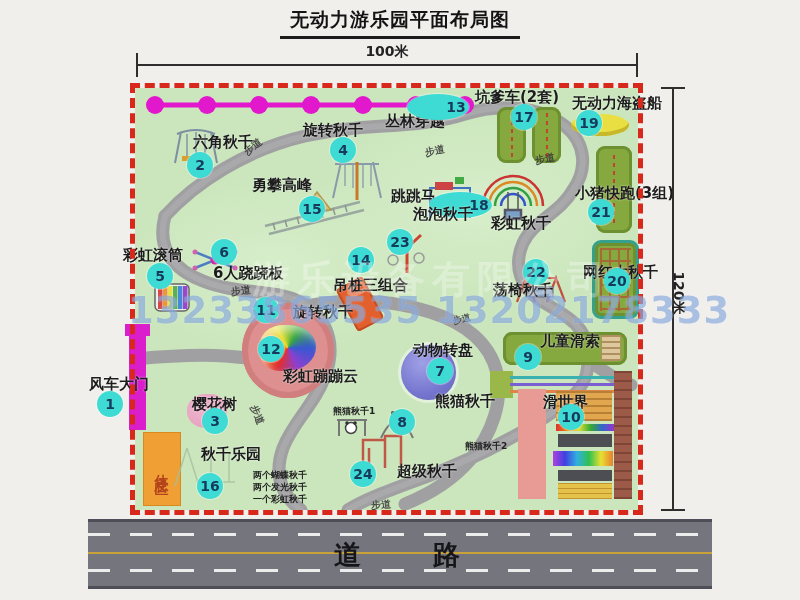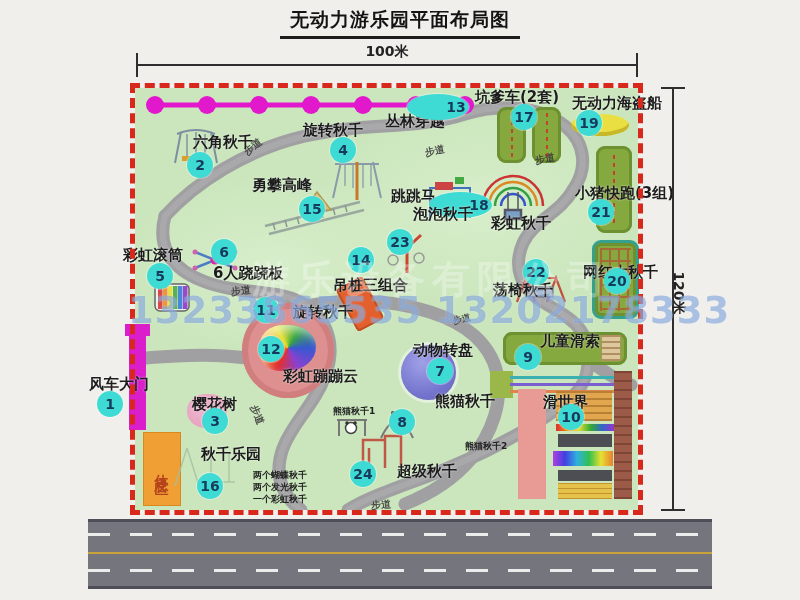--- a/index.html
+++ b/index.html
@@ -319,13 +319,14 @@
 
 <div class="map-border"></div>
 
 <div class="wm-co">游乐设备有限公司</div>
 <div class="wm-ph">13233865535 13202178333</div>
 
 <div class="road">
   <div class="road-dash" style="top:11px;"></div>
   <div class="road-center"></div>
   <div class="road-dash" style="top:47px;"></div>
+  <div class="road-label">道　　路</div>
 </div>
 
 </body></html>

